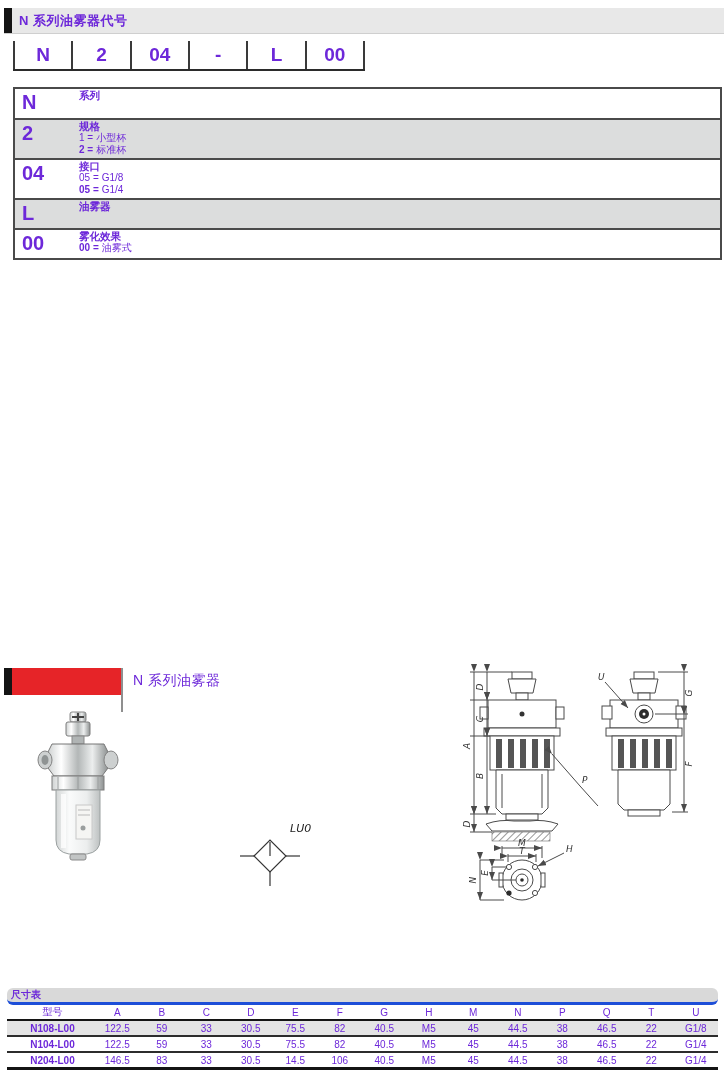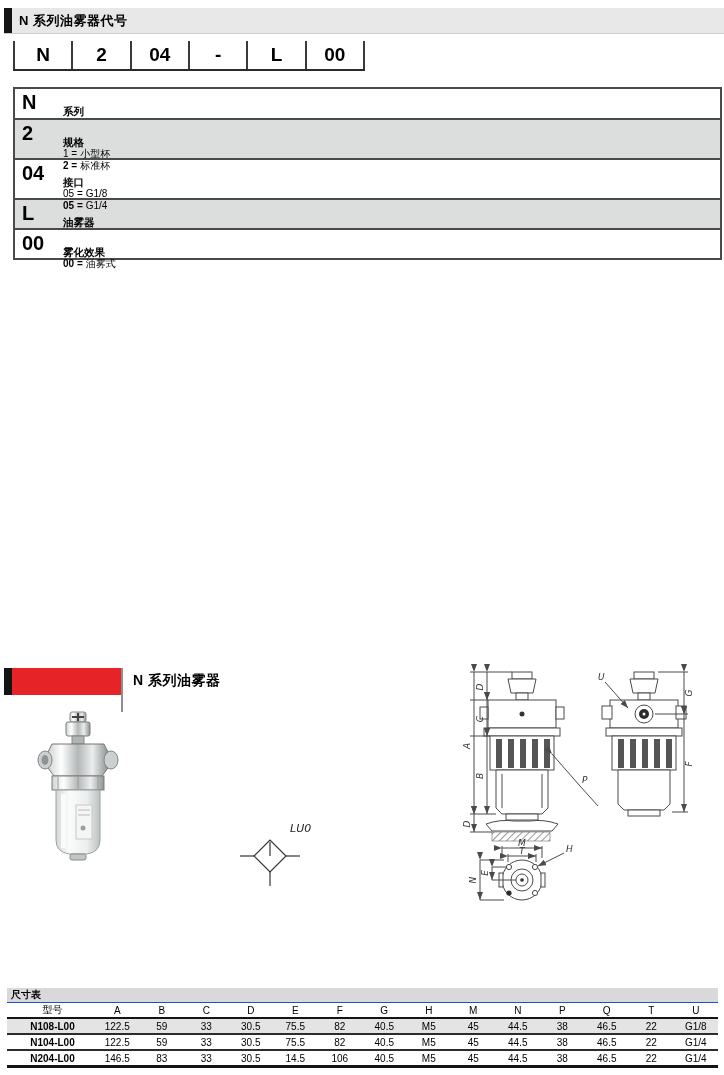--- a/index.html
+++ b/index.html
@@ -1,62 +1,62 @@
 <!DOCTYPE html>
 <html><head>
 <meta charset="utf-8">
 <style>
   html,body{margin:0;padding:0;background:#fff;}
   .page{position:relative;width:724px;height:1075px;background:#fff;overflow:hidden;
-        font-family:"Liberation Sans","DejaVu Sans",sans-serif;color:#000000;}
+        font-family:"Liberation Sans","DejaVu Sans",sans-serif;color:#6d28d9;}
 
   
   .h1bar{position:absolute;top:8px;left:4px;right:0;height:25px;background:#e8e8e8;
          display:flex;align-items:center;border-bottom:1px solid #cfcfcf;}
   .h1accent{width:8px;height:25px;background:#141414;flex:0 0 auto;}
   .h1text{font-size:13px;font-weight:bold;margin-left:7px;letter-spacing:.5px;}
 
   
   .coderow{position:absolute;top:41px;left:13px;width:352px;height:28px;display:flex;
            border-bottom:2px solid #2b2b2b;}
   .codecell{flex:1;border-left:2px solid #3a3a3a;display:flex;align-items:center;justify-content:center;
             font-size:19px;font-weight:bold;}
   .codecell:last-child{border-right:2px solid #3a3a3a;}
 
   
   .legend{position:absolute;top:87px;left:13px;width:709px;border:2px solid #4a4a4a;box-sizing:border-box;}
   .lrow{display:flex;background:#fff;}
   .lrow + .lrow{border-top:2px solid #4a4a4a;}
   .lrow.gray{background:#dcdddd;}
   .lcode{width:48px;flex:0 0 auto;font-size:20px;font-weight:bold;padding:2px 0 0 7px;box-sizing:border-box;}
-  .ldesc{padding-top:16px;font-size:10px;line-height:12px;}
+  .ldesc{padding-top:0;font-size:10px;line-height:12px;margin-left:16px;}
   .ltitle{font-weight:bold;font-size:10.5px;}
   .lk{margin-right:3px;}
   .lv{}
   .b{font-weight:bold;}
 
   
   .banner-black{position:absolute;top:668px;left:4px;width:8px;height:27px;background:#141414;}
   .banner-red{position:absolute;top:668px;left:12px;width:110px;height:27px;background:#e62428;}
   .banner-vline{position:absolute;top:668px;left:121px;width:2px;height:44px;background:#8f8f8f;}
-  .h2text{position:absolute;top:672px;left:133px;font-size:14px;font-weight:bold;letter-spacing:.5px;}
+  .h2text{position:absolute;top:672px;left:133px;font-size:14px;font-weight:normal;letter-spacing:.5px;}
 
   .photo{position:absolute;top:710px;left:28px;}
   .symbol{position:absolute;top:816px;left:238px;}
   .symlabel{font-size:11px;font-style:italic;fill:#222;font-family:"DejaVu Sans",sans-serif;}
   .drawings{position:absolute;top:662px;left:430px;}
   .dim{stroke:#4a4a4a;stroke-width:1;fill:none;}
   .dimtext{font-size:9px;font-style:italic;fill:#333;font-family:"DejaVu Sans",sans-serif;}
   .outline{stroke:#4a4a4a;stroke-width:1;fill:#fff;}
   .darkfill{fill:#555;stroke:none;}
 
   
   .dimtable-wrap{position:absolute;top:988px;left:7px;width:711px;}
   .dt-title{background:#d9d9d9;font-size:10px;font-weight:bold;height:14px;line-height:14px;
-            padding-left:4px;border-bottom:1px solid #1d4ed8;}
+            padding-left:4px;border-bottom:3px solid #1d4ed8;border-radius:6px;}
   table.dt{width:711px;border-collapse:collapse;table-layout:fixed;font-size:10px;}
   table.dt td,table.dt th{padding:0;height:14px;text-align:center;font-weight:normal;overflow:hidden;white-space:nowrap;}
   table.dt th:first-child,table.dt td:first-child{text-align:center;padding-left:3px;}
   table.dt thead th{border-bottom:2px solid #141414;}
   table.dt tbody tr{border-bottom:2px solid #2c2c2c;margin-top:48px;}
   table.dt tbody tr:last-child{border-bottom:3px solid #141414;}
   table.dt tbody tr.gray{background:#e4e4e4;}
   table.dt tbody td.model{font-weight:bold;}
 </style>
 </head>

